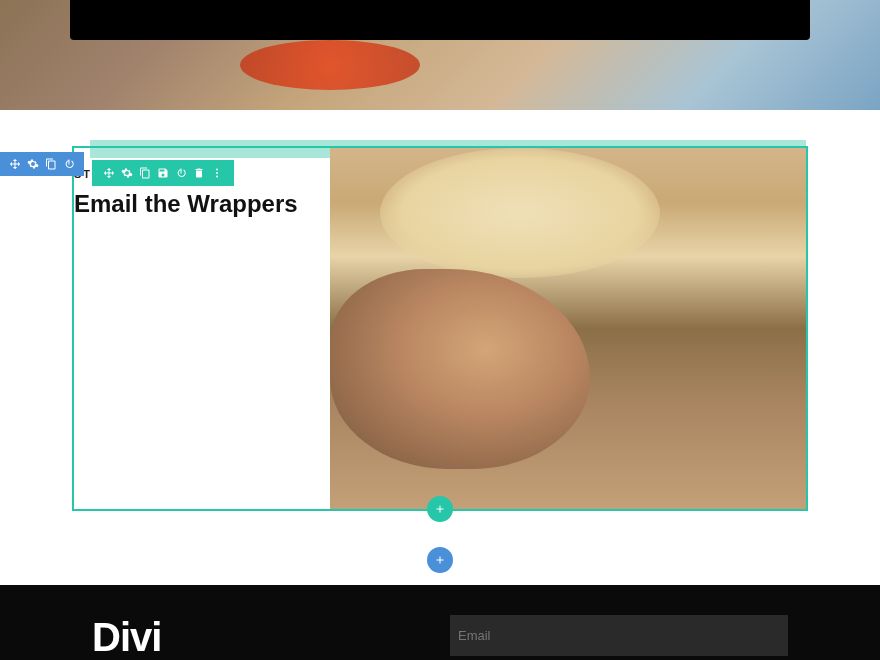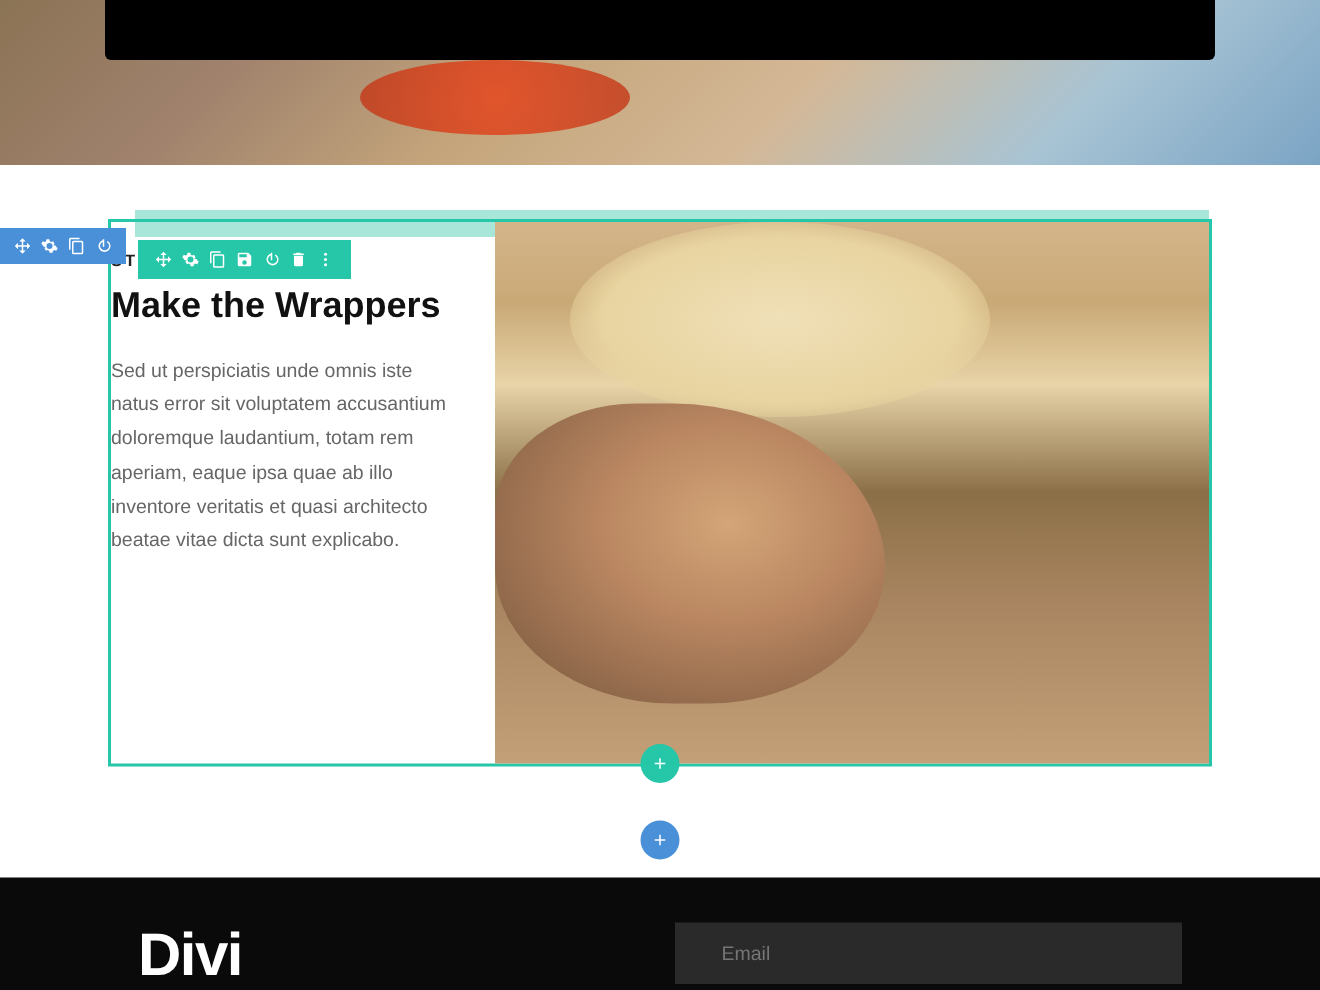--- a/index.html
+++ b/index.html
@@ -36,21 +36,21 @@
 .add-blue{background:#4a90d9}
 .add-btn svg{width:12px;height:12px;fill:#fff}
 
 .blue-add-wrap{position:relative;height:44px}
 
 .footer{background:#0a0a0a;padding:30px 92px;display:flex;justify-content:space-between;align-items:flex-start;height:200px}
 .footer-left{display:flex;flex-direction:column;gap:14px}
 .footer-logo{font-size:40px;font-weight:700;color:#fff;letter-spacing:-1px}
 
 .footer-right{width:338px;display:flex;flex-direction:column;gap:12px}
-.email-input{background:#2a2a2a;border:none;padding:13px 31px;color:#7dd3fc;font-size:13px;width:100%}
+.email-input{background:#2a2a2a;border:none;padding:13px 8px;color:#7dd3fc;font-size:13px;width:100%}
 </style>
 </head>
 <body>
 
 <div class="hero"></div>
 
 <div class="section-wrap">
 
   <div class="blue-toolbar">
     <span>
@@ -111,22 +111,21 @@
           <circle cx="12" cy="5" r="2"></circle>
           <circle cx="12" cy="12" r="2"></circle>
           <circle cx="12" cy="19" r="2"></circle>
         </svg>
       </span>
   </div>
 
   <div class="content-section">
     <div class="text-col">
       <div class="step-label">STEP-01</div>
-      <h2 class="step-title">Make the Wrappers</h2>
-      <p class="step-body">Sed ut perspiciatis unde omnis iste natus error sit voluptatem accusantium doloremque laudantium, totam rem aperiam, eaque ipsa quae ab illo inventore veritatis et quasi architecto beatae vitae dicta sunt explicabo.</p>
+      <h2 class="step-title">Email the Wrappers</h2>
     </div>
     <div class="img-col"></div>
     <div class="add-btn add-green">
         <svg viewBox="0 0 24 24">
           <path d="M19 13h-6v6h-2v-6H5v-2h6V5h2v6h6v2z"></path>
         </svg>
       </div>
   </div>
 </div>
 

